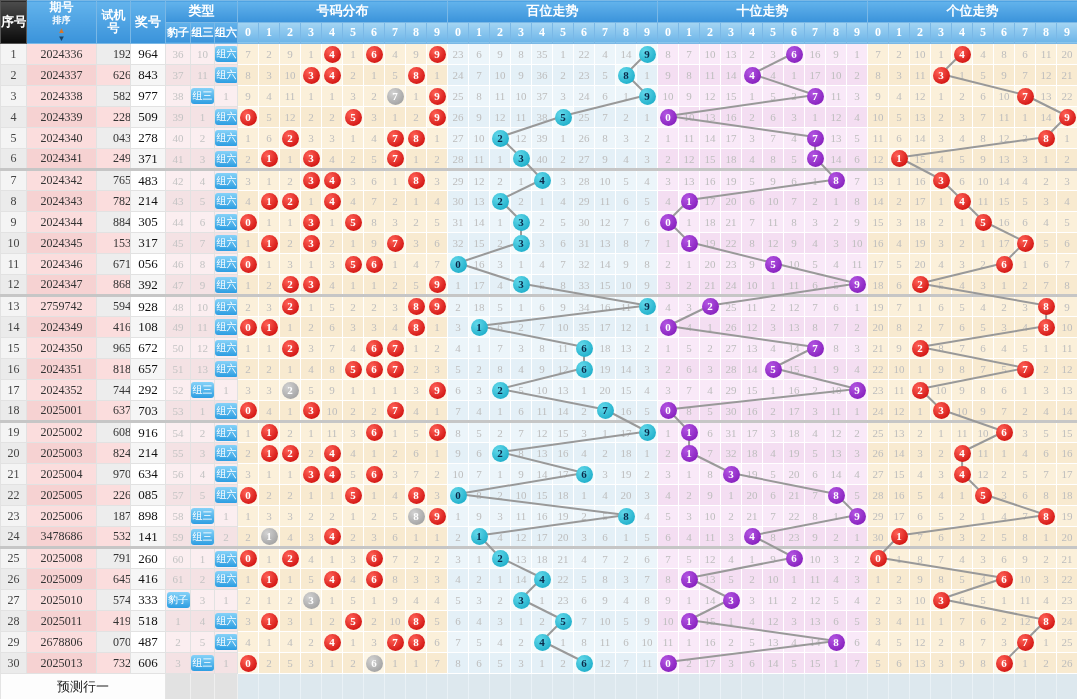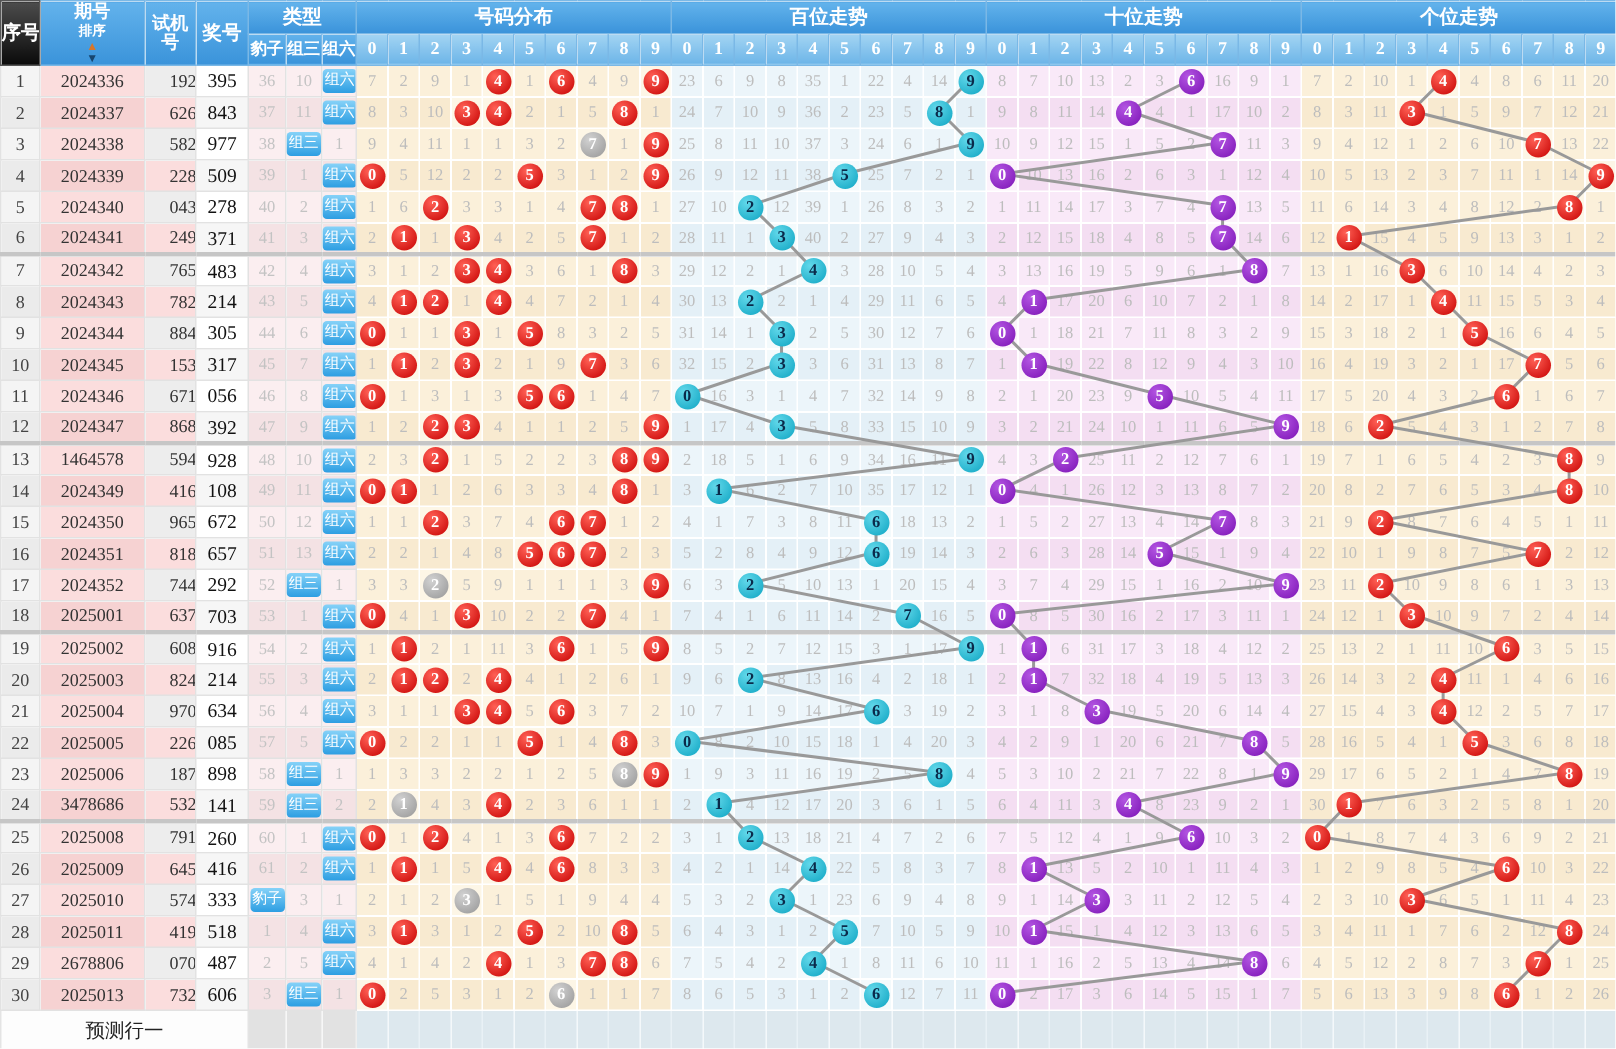--- a/index.html
+++ b/index.html
@@ -164,21 +164,21 @@
           <th class="hsub">7</th>
           <th class="hsub">8</th>
           <th class="hsub">9</th>
         </tr>
       </thead>
     <tbody id="tbody">
         <tr>
           <td class="c-seq">1</td>
           <td class="c-period">2024336</td>
           <td class="c-test">192</td>
-          <td class="c-prize">395</td>
+          <td class="c-prize">964</td>
           <td class="c-type">36</td>
           <td class="c-type">10</td>
           <td class="c-type"><span class="pill">组六</span></td>
           <td class="c-num dist">7</td>
           <td class="c-num dist">2</td>
           <td class="c-num dist">9</td>
           <td class="c-num dist">1</td>
           <td class="c-num dist hb"><span class="ball red">4</span></td>
           <td class="c-num dist">1</td>
           <td class="c-num dist hb"><span class="ball red">6</span></td>
@@ -750,21 +750,21 @@
           <td class="c-num ge">5</td>
           <td class="c-num ge">4</td>
           <td class="c-num ge">3</td>
           <td class="c-num ge">1</td>
           <td class="c-num ge">2</td>
           <td class="c-num ge">7</td>
           <td class="c-num ge">8</td>
         </tr>
         <tr>
           <td class="c-seq">13</td>
-          <td class="c-period">1464578</td>
+          <td class="c-period">2759742</td>
           <td class="c-test">594</td>
           <td class="c-prize">928</td>
           <td class="c-type">48</td>
           <td class="c-type">10</td>
           <td class="c-type"><span class="pill">组六</span></td>
           <td class="c-num dist">2</td>
           <td class="c-num dist">3</td>
           <td class="c-num dist hb"><span class="ball red">2</span></td>
           <td class="c-num dist">1</td>
           <td class="c-num dist">5</td>

